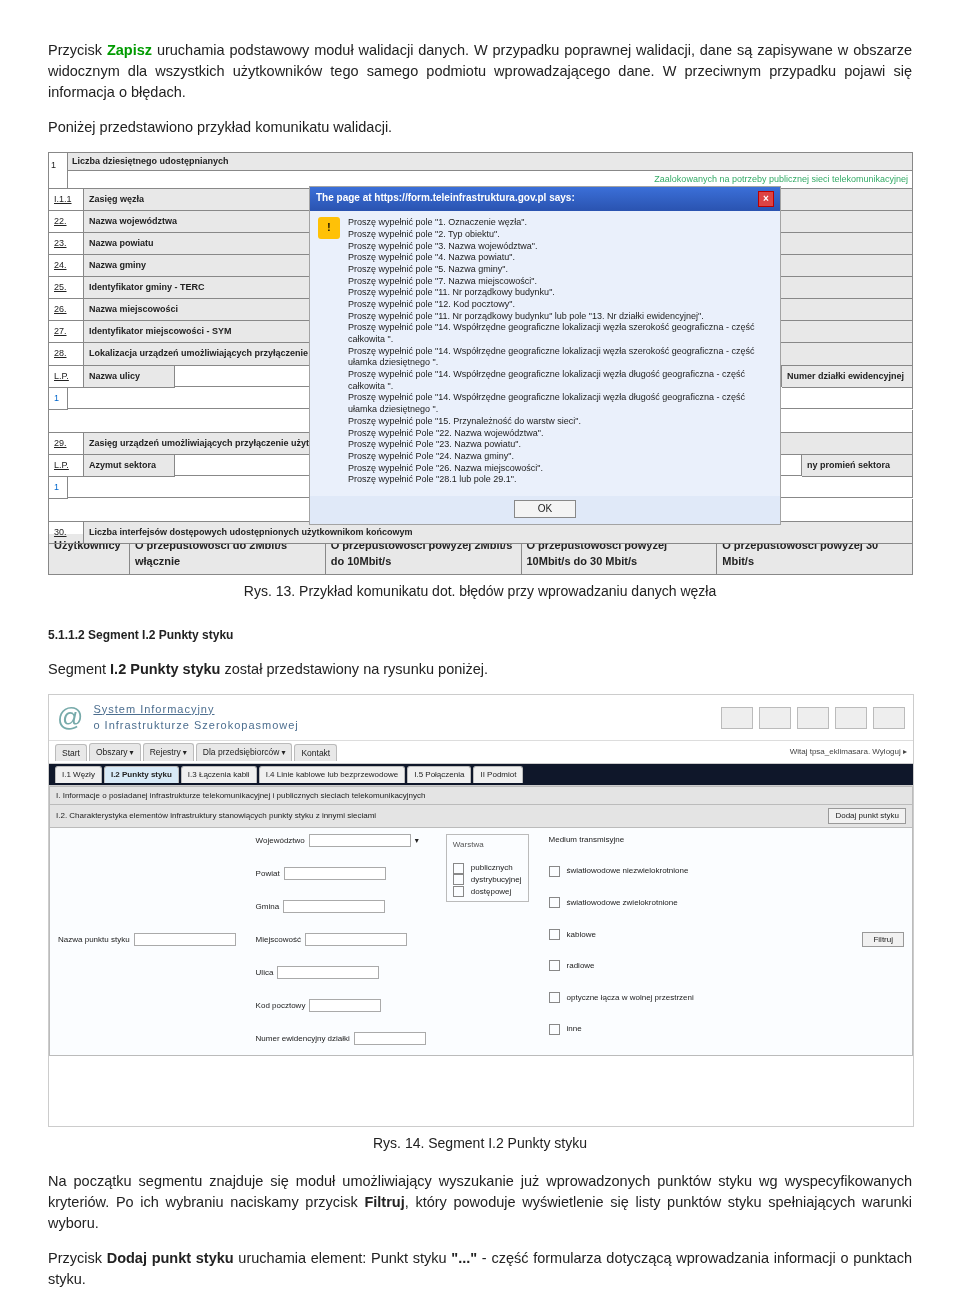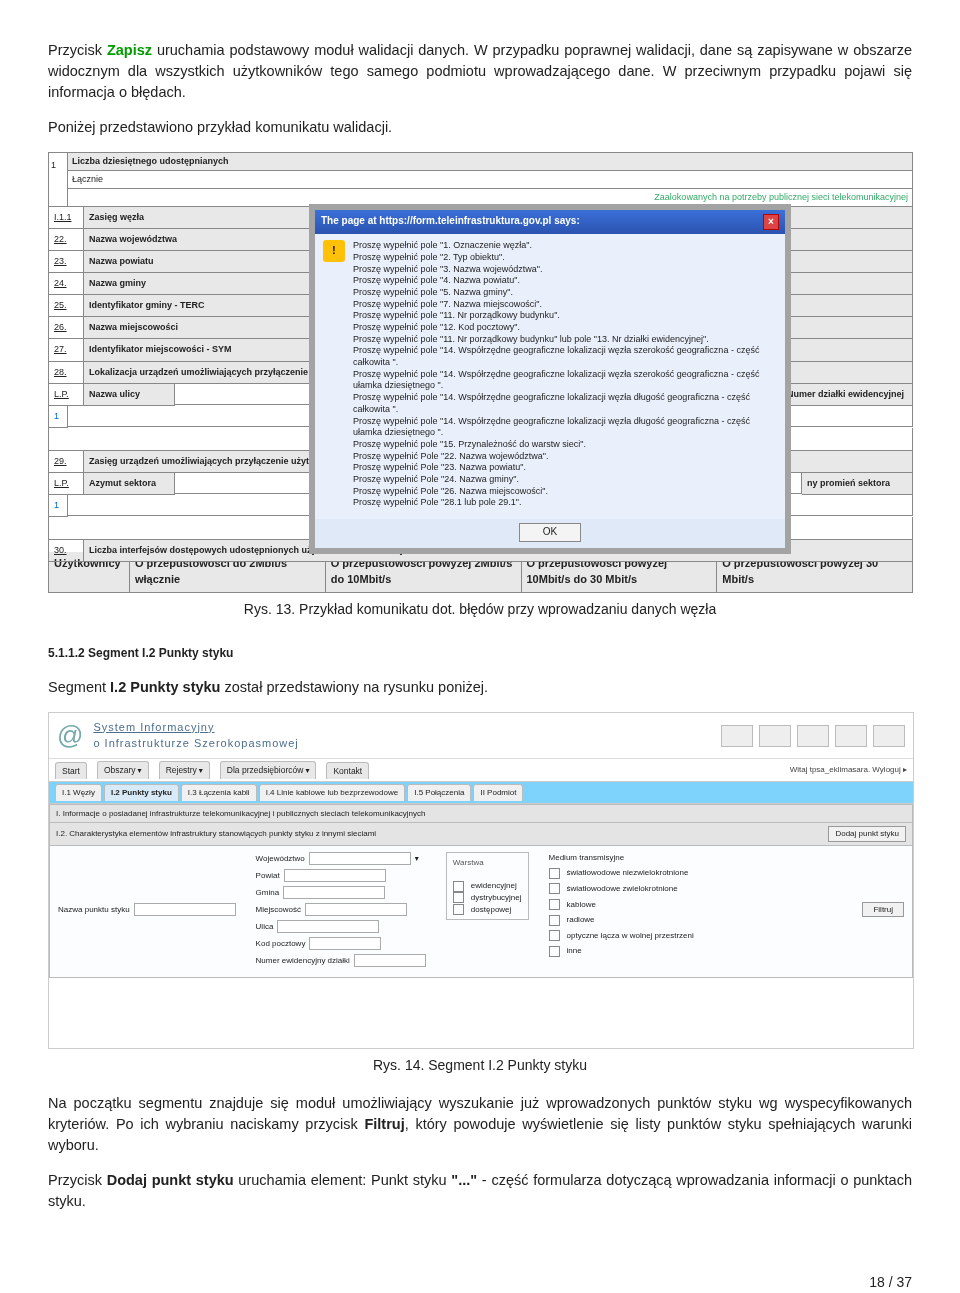--- a/index.html
+++ b/index.html
@@ -30,21 +30,21 @@
   .formarea { position:relative; height:345px; }
   .leftrows { position:absolute; left:0; top:0; right:0; }
   .lr { display:flex; font-size:9px; }
   .lr > div { border:1px solid #888; border-left:none; border-top:none; padding:4px 5px; }
   .lr .c0 { width:8px; color:#06c; }
   .lr .c1 { width:24px;text-decoration:underline; }
   .lr .c2 { flex:1; background:#e8e8e8; font-weight:bold; }
   .lr .blank { background:#fff; font-weight:normal; height:12px; }
   .sub29 .c2{background:#e8e8e8;}
   .dlg { position:absolute; left:260px; top:-3px; width:470px;
-         border:6px solid #a3a3a3; background:#e0e9f8; font-size:10px; }
+         border:1px solid #a3a3a3; background:#e0e9f8; font-size:10px; }
   .dlg-title{background:linear-gradient(#3b6fd8,#2a53b0);color:#fff;
              font-weight:bold;padding:4px 6px;display:flex;justify-content:space-between;}
   .dlg-close{display:inline-flex;width:14px;height:14px;background:#d44;
              border:1px solid #b00;color:#fff;align-items:center;justify-content:center;
              font-size:10px;line-height:1;}
   .dlg-body{display:flex;padding:6px 8px 10px 8px;background:#eaf0fb;}
   .dlg-ico{width:22px;height:22px;flex:none;margin-right:8px;
            background:#ffc107;border-radius:3px;display:flex;align-items:center;
            justify-content:center;font-weight:bold;color:#000;}
   .dlg-lines{line-height:1.3;font-size:9px;}
@@ -58,38 +58,38 @@
   .fig2{width:100%;border:1px solid #ccc;font-size:9.5px;background:#f6f8fa;}
   .hdr{display:flex;align-items:center;padding:4px 8px;border-bottom:1px solid #ddd;
        background:#fff;}
   .hdr .aticon{font-size:26px;color:#7aa;margin-right:10px;}
   .hdr .titles{flex:1;color:#4c6e8f;letter-spacing:1px;}
   .hdr .titles .t1{font-size:11px;text-decoration:underline;}
   .hdr .titles .t2{font-size:11px;}
   .hdr .logos{display:flex;gap:6px;}
   .hdr .logos span{display:inline-block;width:30px;height:20px;border:1px solid #bbb;
                     background:#eee;}
-  .tabs{display:flex;gap:10px;padding:2px 6px;background:#fff;border-bottom:1px solid #ccc;
+  .tabs{display:flex;gap:2px;padding:2px 6px;background:#fff;border-bottom:1px solid #ccc;
         align-items:center;}
   .tabs .tab{background:#e8e8e8;border:1px solid #bbb;border-bottom:none;
              padding:2px 6px;font-size:8.5px;border-radius:3px 3px 0 0;}
   .tabs .arrow{font-size:8px;margin-left:2px;}
   .tabs .spacer{flex:1;}
   .tabs .userline{font-size:8px;color:#444;}
-  .subtabs{display:flex;gap:2px;padding:2px 6px;background:#7dd3fc;border-bottom:1px solid #ccc;}
+  .subtabs{display:flex;gap:2px;padding:2px 6px;background:#0f172a;border-bottom:1px solid #ccc;}
   .subtabs .stab{background:#f0f0f0;border:1px solid #bbb;border-bottom:none;
                  padding:2px 6px;font-size:8px;border-radius:3px 3px 0 0;}
   .subtabs .active{background:#d8eaf7;font-weight:bold;}
   .greybar{background:#e4e4e4;border:1px solid #bbb;padding:3px 6px;font-size:8px;margin:0;}
   .greybar2{background:#e4e4e4;border:1px solid #bbb;border-top:none;padding:3px 6px;
             font-size:8px;display:flex;justify-content:space-between;align-items:center;}
   .btn-dodaj{border:1px solid #999;background:#f1f1f1;padding:1px 6px;font-size:8px;}
   .filterpanel{display:flex;padding:6px 8px 10px 8px;background:#fbfdff;gap:20px;
                border:1px solid #bbb;border-top:none;}
-  .col{display:flex;flex-direction:column;gap:4px;font-size:8px;}
+  .col{display:flex;flex-direction:column;gap:20px;font-size:8px;}
   .col label{display:flex;align-items:center;gap:4px;}
   .txtin{width:100px;height:11px;border:1px solid #aaa;background:#fff;}
   .txtin.small{width:70px;}
   .fieldset{border:1px solid #bbb;padding:4px 6px;}
   .fieldset .legend{font-size:8px;color:#555;margin-bottom:12px;}
   .chk{width:9px;height:9px;border:1px solid #888;display:inline-block;margin-right:3px;}
   .btn-filtruj{border:1px solid #999;background:#f1f1f1;padding:1px 10px;font-size:8px;}
   .fig2-whitespace{height:70px;background:#fff;}
 </style>
 </head>
@@ -99,21 +99,20 @@
   <span>Przycisk </span><span class="zapisz">Zapisz</span><span> uruchamia podstawowy moduł walidacji danych. W przypadku poprawnej walidacji, dane są zapisywane w obszarze widocznym dla wszystkich użytkowników tego samego podmiotu wprowadzającego dane. W przeciwnym przypadku pojawi się informacja o błędach.</span>
 </p>
 <p>Poniżej przedstawiono przykład komunikatu walidacji.</p>
 
 <div class="fig-wrap">
   <div class="fig1">
     <div class="row1">
       <div class="num1">1</div>
       <div style="flex:1;display:flex;flex-direction:column">
         <div class="bar">Liczba dziesiętnego udostępnianych</div>
-        <div class="bar lacznie">Łącznie</div>
         <div class="bar zielony">Zaalokowanych na potrzeby publicznej sieci telekomunikacyjnej</div>
       </div>
     </div>
     <div class="formarea">
       <div class="leftrows">
         <div class="lr">
             <div class="c1">I.1.1</div>
             <div class="c2">Zasięg węzła</div>
           </div>
         <div class="lr">
@@ -302,21 +301,21 @@
         <label>
             <span>Numer ewidencyjny działki</span>
             <span class="txtin small"></span>
           </label>
       </div>
       <div class="col">
         <div class="fieldset">
           <div class="legend">Warstwa</div>
           <label>
               <span class="chk"></span>
-              <span>ewidencyjnej</span>
+              <span>publicznych</span>
             </label>
           <label>
               <span class="chk"></span>
               <span>dystrybucyjnej</span>
             </label>
           <label>
               <span class="chk"></span>
               <span>dostępowej</span>
             </label>
         </div>

